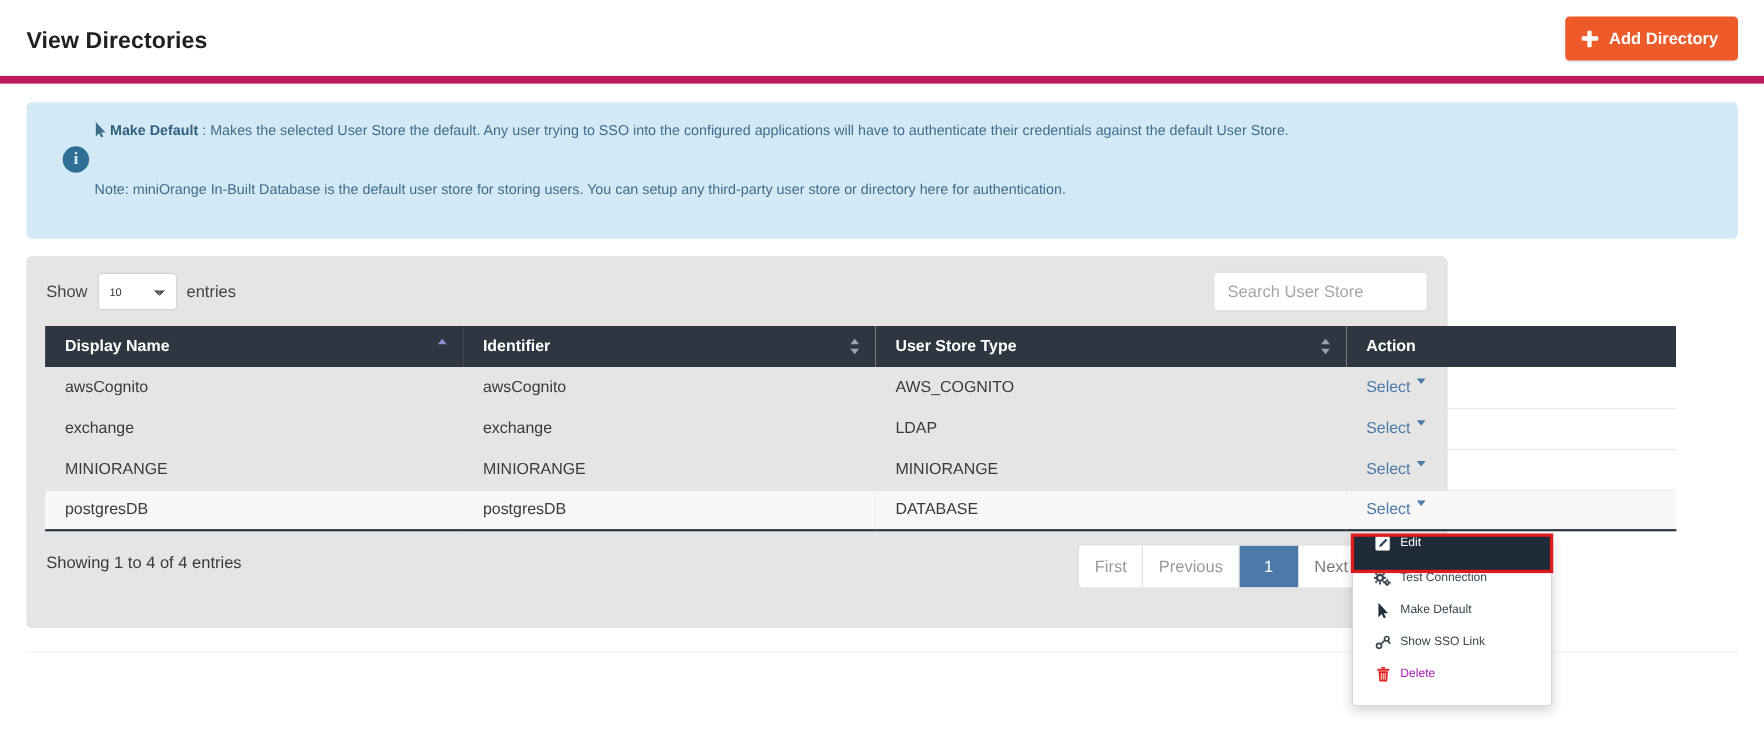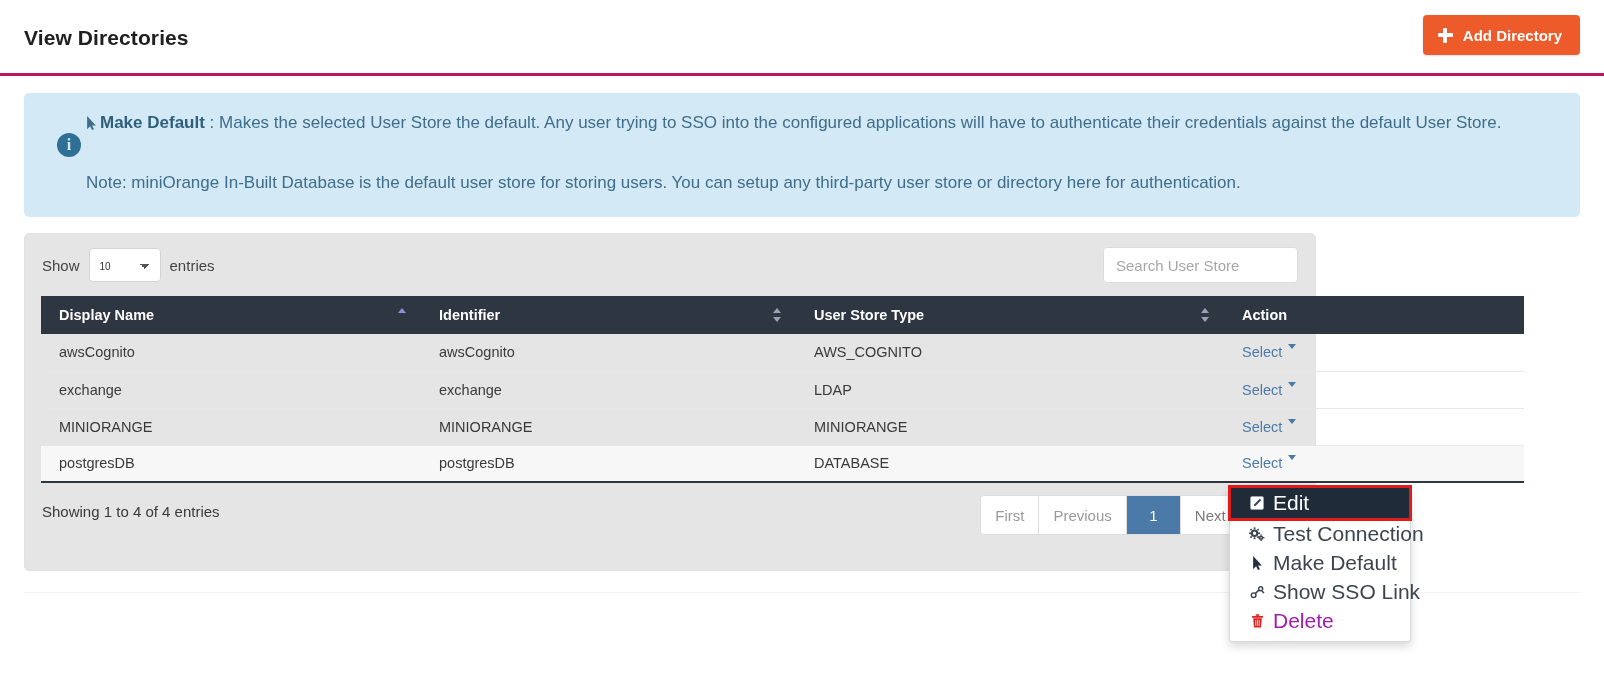--- a/index.html
+++ b/index.html
@@ -8,21 +8,21 @@
     width: 1604px; height: 683px;
     background: #ffffff;
     font-family: "Liberation Sans", sans-serif;
     -webkit-font-smoothing: antialiased;
   }
   .page { position: relative; width: 1604px; height: 683px; background:#fff; overflow: hidden; }
 
   
   .page-header {
     position: absolute; left: 0; top: 0; width: 1604px; height: 76px;
-    border-bottom: 3px solid #be185d; background: #fff;
+    border-bottom: 7px solid #be185d; background: #fff;
   }
   .page-title {
     position: absolute; left: 24px; top: 26px;
     font-size: 21px; font-weight: bold; color: #202020; letter-spacing: .1px;
   }
   .add-directory-btn {
     position: absolute; right: 24px; top: 15px;
     height: 40px; padding: 0 18px 0 15px;
     background: #ec5b29; color: #fff;
     border: none; border-radius: 4px;
@@ -44,21 +44,21 @@
     background: #d3e9f6; border-radius: 5px;
   }
   .alert-icon {
     position: absolute; left: 33px; top: 40px; width: 24px; height: 24px;
     border-radius: 50%; background: #2f6f96;
     color: #d3e9f6; font-size: 16px; font-weight: bold; font-family: "Liberation Serif", serif;
     display: flex; align-items: center; justify-content: center; line-height: 1;
   }
   .alert-body {
     position: absolute; left: 62px; top: 15px; right: 24px;
-    color: #3f6d8a; font-size: 17px; line-height: 1.72;
+    color: #3f6d8a; font-size: 13px; line-height: 1.72;
   }
   .alert-line1 { margin: 0; }
   .alert-line2 { margin: 31px 0 0 0; }
   .cursor-glyph {
     display:inline-block; width: 11px; height: 14px; vertical-align: -2px;
     margin-right: 3px;
   }
   .bold-label { font-weight: bold; color: #2e5f7d; }
 
   
@@ -149,23 +149,23 @@
   .pagination .pg.enabled { color: #7b7b7b; cursor: pointer; }
 
   
   .dropdown-menu {
     position: absolute; left: 1229px; top: 486px; width: 182px;
     background: #ffffff; border: 1px solid #d7d7d7; border-radius: 3px;
     box-shadow: 0 4px 10px rgba(0,0,0,.16);
     padding: 0 0 6px 0; z-index: 40;
   }
   .menu-item {
-    display: flex; align-items: center; gap: 8px;
+    display: flex; align-items: flex-start; gap: 8px;
     height: 29px; padding: 0 10px 0 19px;
-    font-size: 21px; color: #3c4450; cursor: pointer; white-space: nowrap;
+    font-size: 11px; color: #3c4450; cursor: pointer; white-space: nowrap;
   }
   .menu-item.first { height: 32px; }
   .menu-item.selected {
     background: #1f2b38; color: #ffffff;
     outline: 3px solid #e01b1b; outline-offset: -1px;
     position: relative; z-index: 2;
   }
   .menu-item.danger { color: #a21caf; }
   .mi-ico { width: 16px; display: inline-flex; justify-content: center; align-items: center; flex: 0 0 16px; }
 

